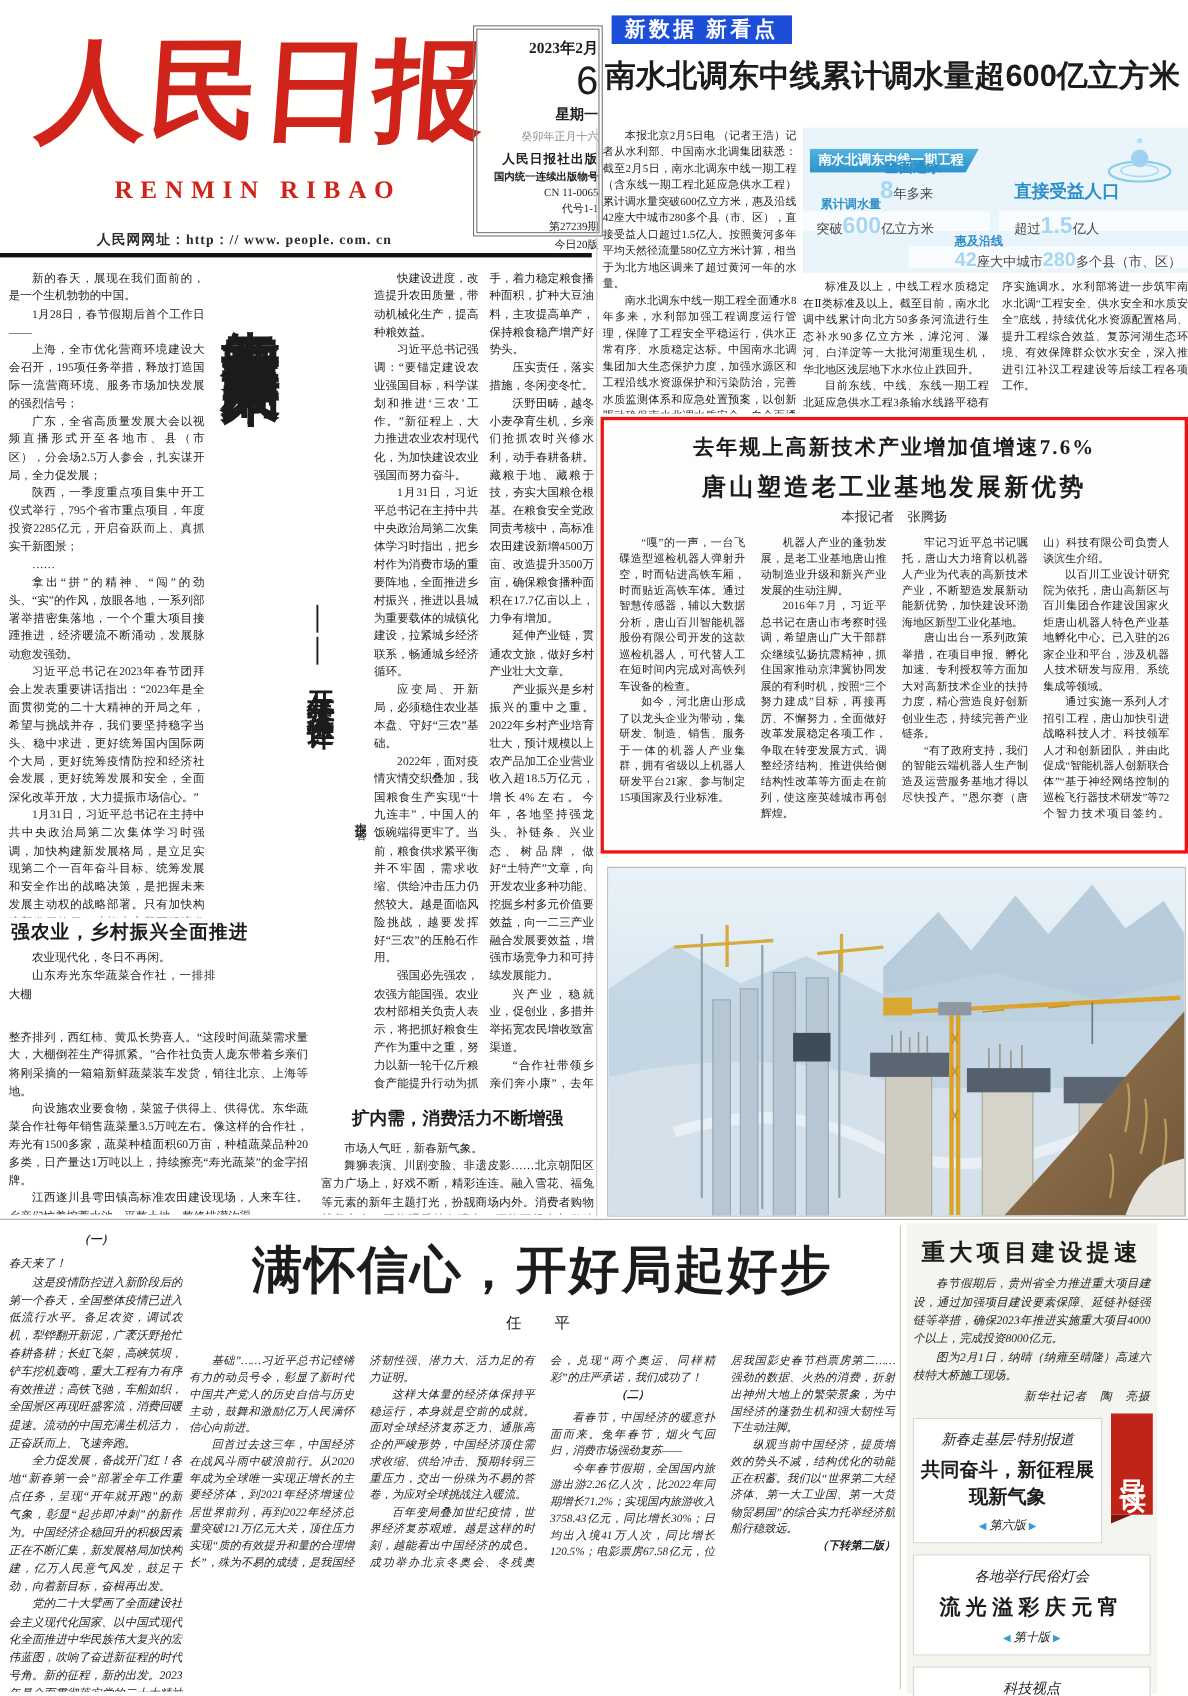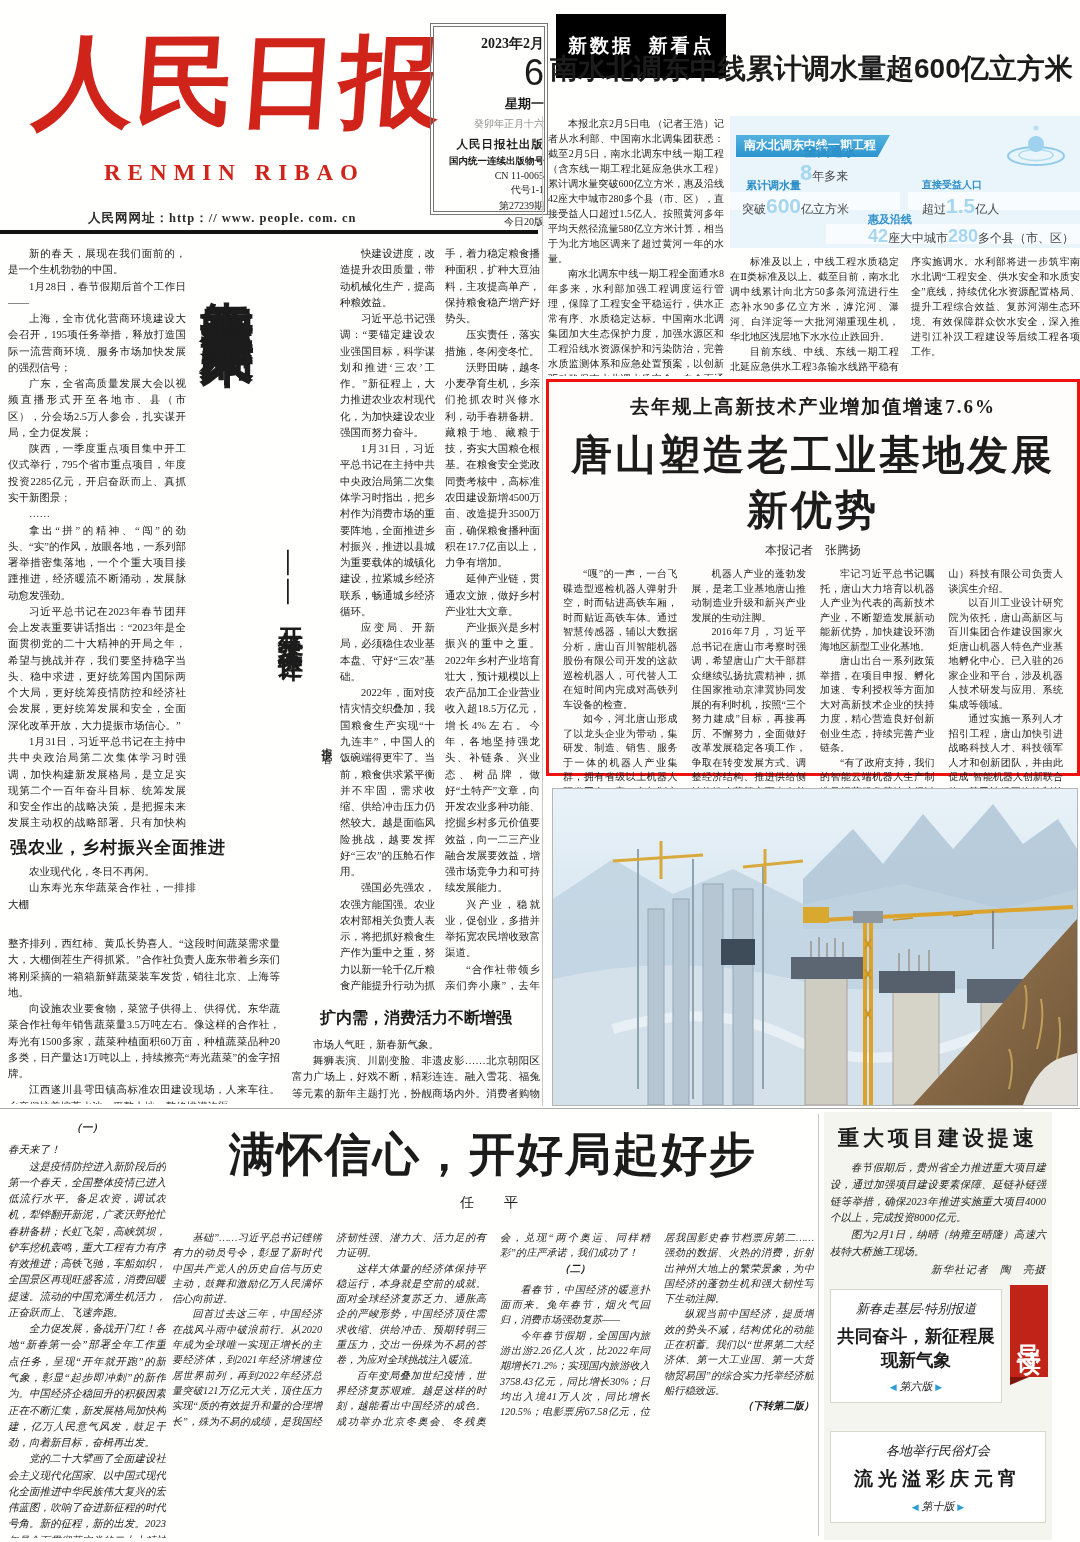--- a/index.html
+++ b/index.html
@@ -20,22 +20,22 @@
         outline-offset:2px;text-align:right;padding-top:8px;box-sizing:border-box;font-family:"Liberation Serif",serif;}
   .date-box .ym{font-size:14px;font-weight:bold;}
   .date-box .d{font-size:36px;line-height:40px;font-family:"Liberation Sans",sans-serif;}
   .date-box .wd{font-size:13px;font-weight:bold;margin-top:2px;}
   .date-box .lunar{font-size:10px;color:#8a8a8a;margin-top:4px;}
   .date-box .pub{font-size:11.5px;font-weight:bold;margin-top:6px;letter-spacing:1px;}
   .date-box .sm{font-size:9.5px;margin-top:3px;font-weight:bold;}
   .date-box .xs{font-size:10px;margin-top:2px;}
 
   
-  .badge{left:556px;top:14px;background:#000000;color:#fff;font-family:Liberation Mono, monospace;
-        font-weight:bold;font-size:19px;padding:19px 12px;letter-spacing:3px;}
+  .badge{left:556px;top:14px;background:#1d4ed8;color:#fff;font-family:Liberation Serif, serif;
+        font-weight:bold;font-size:19px;padding:0 12px;letter-spacing:3px;}
   .headline1{left:550px;top:52px;width:530px;font-family:"Liberation Sans",sans-serif;font-weight:900;
         font-size:28px;line-height:1.2;letter-spacing:0px;white-space:nowrap;}
   .bt{font-size:10.5px;line-height:1.55;text-align:justify;overflow:hidden;}
   .bt p{margin:0;text-indent:2em;}
   .ts-col1{left:548px;top:116px;width:176px;height:260px;font-size:10px;line-height:1.5;}
   .ts-cols23{left:730px;top:254px;width:350px;height:122px;column-count:2;column-gap:12px;font-size:10px;line-height:1.5;}
 
   
   .info{left:730px;top:116px;width:350px;height:132px;background:#e9f4fb;overflow:hidden;
         font-family:"Liberation Sans",sans-serif;}
@@ -43,21 +43,21 @@
         font-size:12px;font-weight:bold;padding:2px 14px 3px 8px;clip-path:polygon(0 0,100% 0,92% 100%,0 100%);}
   .info .blue{color:#2d8fc8;font-weight:bold;}
   .info .big{color:#a6d6f0;font-weight:bold;font-family:"Liberation Sans",sans-serif;}
   .info .strip{position:absolute;background:rgba(255,255,255,.68);height:18px;}
   .inf-txt{position:absolute;font-size:12px;color:#444;}
 
   
   .redbox{left:546px;top:379px;width:534px;height:397px;border:3px solid #ee1310;box-sizing:border-box;
         padding:8px 14px;background:#fffdfc;}
   .rb-kicker{text-align:center;font-size:19px;font-weight:bold;letter-spacing:2px;margin-top:4px;}
-  .rb-head{text-align:center;font-size:41px;font-weight:900;letter-spacing:3px;margin:8px 0 4px;}
+  .rb-head{text-align:center;font-size:22px;font-weight:900;letter-spacing:3px;margin:8px 0 4px;}
   .rb-byline{text-align:center;font-size:12px;color:#333;margin-bottom:8px;}
   .rb-body{column-count:4;column-gap:14px;height:262px;overflow:hidden;font-size:10px;line-height:1.45;text-align:justify;}
   .rb-body p{margin:0;text-indent:2em;}
 
   
   .eco-col1{left:8px;top:246px;width:178px;height:588px;}
   .vert-head{left:188px;top:258px;width:80px;height:680px;writing-mode:vertical-rl;text-orientation:upright;
         font-family:"Liberation Sans",sans-serif;font-weight:900;font-size:54px;line-height:80px;letter-spacing:3px;}
   .vert-sub{left:270px;top:550px;width:40px;height:474px;writing-mode:vertical-rl;
         font-size:25px;font-weight:bold;line-height:40px;letter-spacing:4px;}
@@ -89,21 +89,21 @@
   .mp-title{text-align:center;font-weight:900;font-size:21px;letter-spacing:4px;margin:8px 0 8px;}
   .mp-body{font-size:10.5px;line-height:1.6;text-align:justify;}
   .mp-body p{margin:0;text-indent:2em;}
   .mp-credit{text-align:right;font-size:10.5px;margin-top:2px;letter-spacing:1px;}
   .daodu{position:relative;margin-top:12px;}
   .dd-tab{position:absolute;right:-2px;top:-4px;width:38px;height:92px;background:#c02318;color:#fff;
         writing-mode:vertical-rl;text-orientation:upright;font-family:"Liberation Sans",sans-serif;
         font-weight:bold;font-size:24px;letter-spacing:6px;text-align:center;line-height:38px;}
   .dd-tab:after{content:"";position:absolute;left:0;bottom:-8px;border-left:19px solid #7e150d;
         border-right:19px solid transparent;border-bottom:8px solid transparent;}
-  .dd-card{background:#fff;border:1px solid #d7d7cc;margin-bottom:28px;padding:10px 6px 8px;text-align:center;cursor:pointer;}
+  .dd-card{background:#fff;border:1px solid #d7d7cc;margin-bottom:10px;padding:10px 6px 8px;text-align:center;cursor:pointer;}
   .dd-card.first{margin-right:44px;}
   .dd-kicker{font-size:13px;font-style:italic;}
   .dd-title{font-family:"Liberation Sans",sans-serif;font-weight:900;font-size:17.5px;margin-top:6px;}
   .dd-title.serif{font-family:"Liberation Serif",serif;letter-spacing:5px;font-size:19px;}
   .dd-page{font-size:11px;margin-top:7px;font-style:italic;}
   .arw{color:#2e9fd6;font-size:9px;font-style:normal;}
 </style>
 </head>
 <body>
 
@@ -142,21 +142,21 @@
       <ellipse cx="36" cy="33" rx="17" ry="5.5" fill="none" stroke="#aadaf0" stroke-width="1.5"></ellipse>
       <circle cx="36" cy="22" r="8" fill="#9fd2ee"></circle>
       <circle cx="36" cy="6" r="2.5" fill="#b7e0f3"></circle>
     </svg>
     <div class="inf-txt blue" style="left:74px;top:27px;font-size:13px">全面通水</div>
     <div class="inf-txt" style="left:70px;top:44px"><span class="big" style="font-size:22px">8</span><span>年多来</span></div>
     <div class="strip" style="left:0;top:76px;width:170px"></div>
     <div class="strip" style="left:178px;top:76px;width:172px"></div>
     <div class="inf-txt blue" style="left:16px;top:62px;font-size:11px">累计调水量</div>
     <div class="inf-txt" style="left:12px;top:78px"><span>突破</span><span class="big" style="font-size:21px">600</span><span>亿立方米</span></div>
-    <div class="inf-txt blue" style="left:192px;top:62px;font-size:10px">直接受益人口</div>
+    <div class="inf-txt blue" style="left:192px;top:48px;font-size:16px">直接受益人口</div>
     <div class="inf-txt" style="left:192px;top:78px"><span>超过</span><span class="big" style="font-size:21px">1.5</span><span>亿人</span></div>
     <div class="strip" style="left:96px;top:108px;width:254px;height:20px"></div>
     <div class="inf-txt blue" style="left:138px;top:96px;font-size:11px">惠及沿线</div>
     <div class="inf-txt" style="left:138px;top:110px"><span class="big" style="font-size:18px">42</span><span>座大中城市</span><span class="big" style="font-size:18px">280</span><span>多个县（市、区）</span></div>
   </div>
 
   <div class="abs bt ts-cols23">
     <p>标准及以上，中线工程水质稳定在Ⅱ类标准及以上。截至目前，南水北调中线累计向北方50多条河流进行生态补水90多亿立方米，滹沱河、瀑河、白洋淀等一大批河湖重现生机，华北地区浅层地下水水位止跌回升。</p>
     <p>目前东线、中线、东线一期工程北延应急供水工程3条输水线路平稳有序实施调水。水利部将进一步筑牢南水北调“工程安全、供水安全和水质安全”底线，持续优化水资源配置格局、提升工程综合效益、复苏河湖生态环境、有效保障群众饮水安全，深入推进引江补汉工程建设等后续工程各项工作。</p>
   </div>

